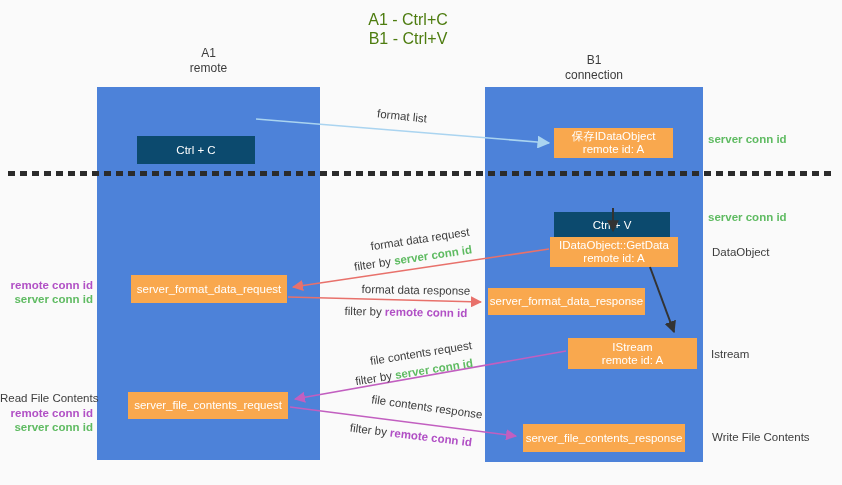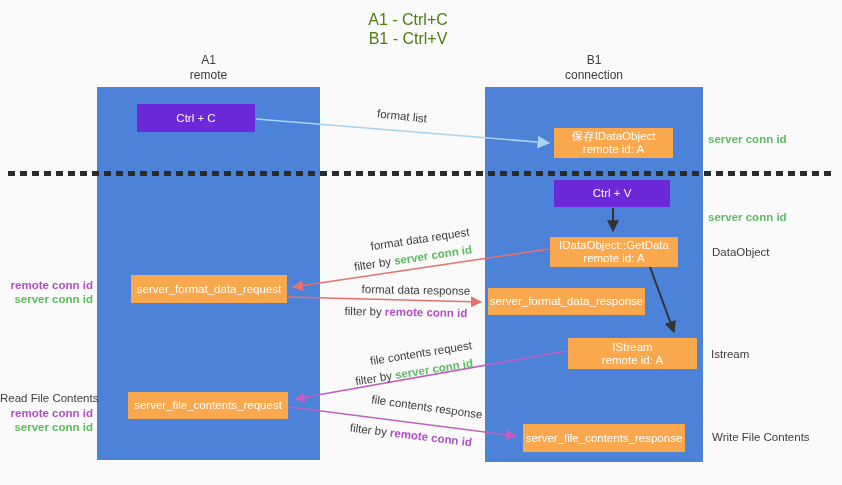--- a/index.html
+++ b/index.html
@@ -9,21 +9,21 @@
     font-family:"Liberation Sans",sans-serif;color:#3d3d3d;
   }
   .title{position:absolute;left:258px;top:10px;width:300px;text-align:center;
     font-size:16px;line-height:19px;color:#4d7c0f;}
   .col-header{position:absolute;text-align:center;font-size:12px;line-height:15px;color:#3c3c3c;}
   .column{position:absolute;background:#4d82d9;}
   .dashline{position:absolute;left:8px;top:171px;width:828px;height:5px;z-index:5;
     background:repeating-linear-gradient(90deg,#2b2b2b 0 7px,transparent 7px 12px);}
   .node{position:absolute;z-index:3;display:flex;flex-direction:column;align-items:center;
     justify-content:center;color:#fff;font-size:11.5px;line-height:13px;text-align:center;}
-  .node.green{background:#6d28d9;}
+  .node.green{background:#0c4a6e;margin-top:32px;}
   .node.orange{background:#f9a84e;}
   svg.arrows{position:absolute;left:0;top:0;z-index:4;pointer-events:none;}
   .flow-label{position:absolute;z-index:6;white-space:nowrap;font-size:11.5px;color:#3d3d3d;}
   .flow-label .green{color:#5fbb62;font-weight:bold;}
   .flow-label .purple{color:#b150c5;font-weight:bold;}
   .side-label{position:absolute;z-index:6;white-space:nowrap;font-size:11.5px;color:#3d3d3d;}
   .side-label.green{color:#5fbb62;font-weight:bold;}
   .side-group{position:absolute;z-index:6;text-align:right;font-size:11.5px;
     line-height:14px;font-weight:bold;}
   .side-group .purple{color:#b150c5;}
@@ -32,21 +32,21 @@
 </head>
 <body>
 
 <div class="canvas">
 
   <div class="title">
     <div>A1 - Ctrl+C</div>
     <div>B1 - Ctrl+V</div>
   </div>
 
-  <div class="col-header" style="left:97px;top:53px;width:223px;">
+  <div class="col-header" style="left:97px;top:46px;width:223px;">
     <div>A1</div>
     <div>remote</div>
   </div>
   <div class="col-header" style="left:485px;top:53px;width:218px;">
     <div>B1</div>
     <div>connection</div>
   </div>
 
   <div class="column" style="left:97px;top:87px;width:223px;height:373px;"></div>
   <div class="column" style="left:485px;top:87px;width:218px;height:375px;"></div>

